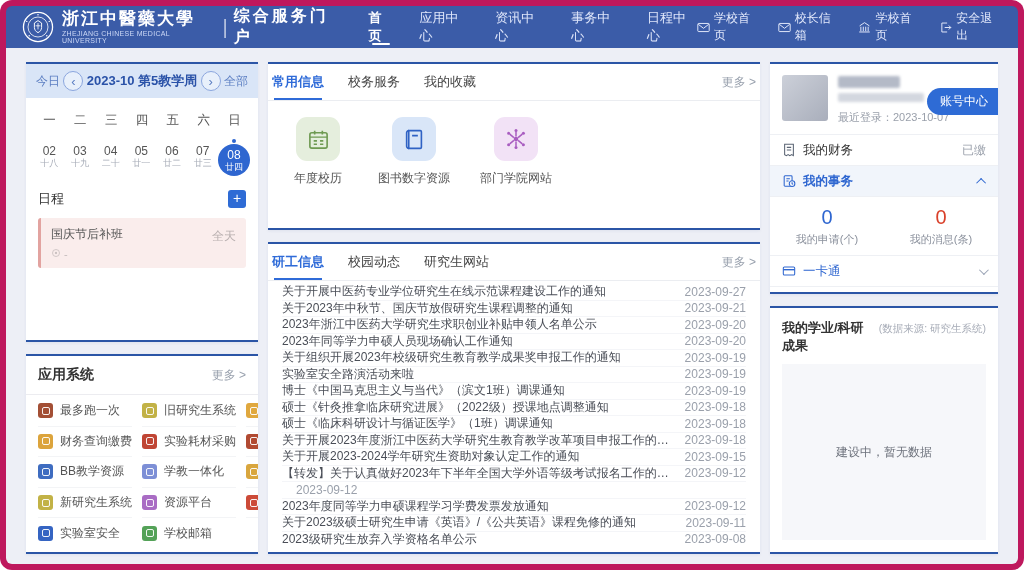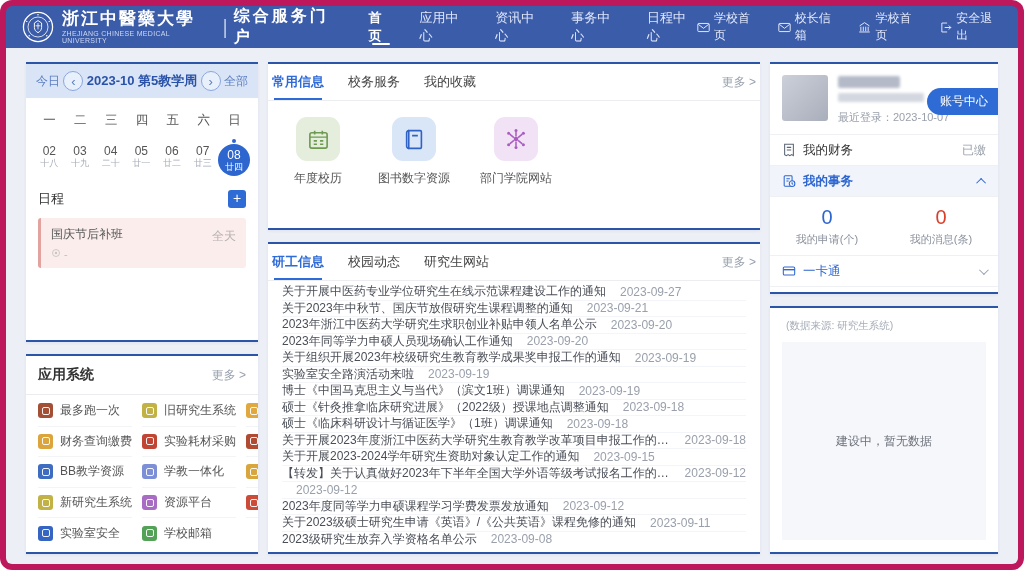--- a/index.html
+++ b/index.html
@@ -84,21 +84,21 @@
   
   .info-card{height:168px;flex:none;display:flex;flex-direction:column;}
   .shortcut-row{display:flex;gap:30px;padding:16px 20px;}
   .shortcut{display:flex;flex-direction:column;align-items:center;min-width:60px;gap:9px;cursor:pointer;}
   .sc-ico{width:44px;height:44px;border-radius:11px;display:flex;align-items:center;justify-content:center;}
   .sc-label{font-size:12px;color:#555;white-space:nowrap;}
 
   
   .news-card{flex:1;display:flex;flex-direction:column;min-height:0;}
   .news-list{flex:1;display:flex;flex-direction:column;padding:3px 14px 5px;min-height:0;}
-  .news-row{flex:1;display:flex;align-items:center;border-bottom:1px solid #f4f5f8;min-height:0;cursor:pointer;}
+  .news-row{flex:1;display:flex;align-items:center;justify-content:space-between;border-bottom:1px solid #f4f5f8;min-height:0;cursor:pointer;}
   .news-row:last-child{border-bottom:none;}
   .news-title{font-size:12px;color:#4a4e57;white-space:nowrap;overflow:hidden;text-overflow:ellipsis;}
   .news-date{font-size:12px;color:#9aa0ab;flex:none;margin-left:14px;}
 
   
   .profile-card{height:232px;flex:none;display:flex;flex-direction:column;}
   .profile{display:flex;padding:11px 12px 9px;gap:10px;position:relative;align-items:flex-start;flex:none;}
   .avatar{width:46px;height:46px;background:linear-gradient(135deg,#ccd0d9,#a9aebb);border-radius:3px;flex:none;}
   .pinfo{display:flex;flex-direction:column;gap:5px;padding-top:1px;}
   .redact1{width:62px;height:12px;background:#b4bac7;filter:blur(1.6px);border-radius:2px;}
@@ -531,20 +531,21 @@
               </div>
               <div class="prow blue">
 
      <span>我的图书</span>
      </div>
             </div>
         </div>
 
         <div class="card ach-card">
           <div class="ach-head">
+            <span class="ach-title">我的学业/科研成果</span>
             <span class="ach-src">(数据来源: 研究生系统)</span>
           </div>
           <div class="ach-box">建设中，暂无数据</div>
         </div>
       </div>
 
     </div>
   </div>
 </div>
 

